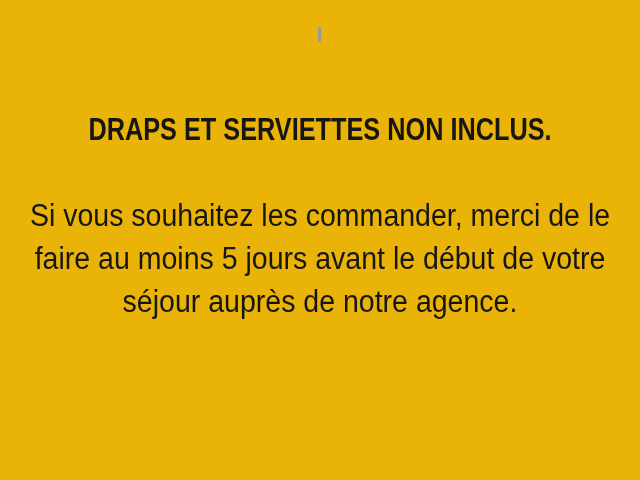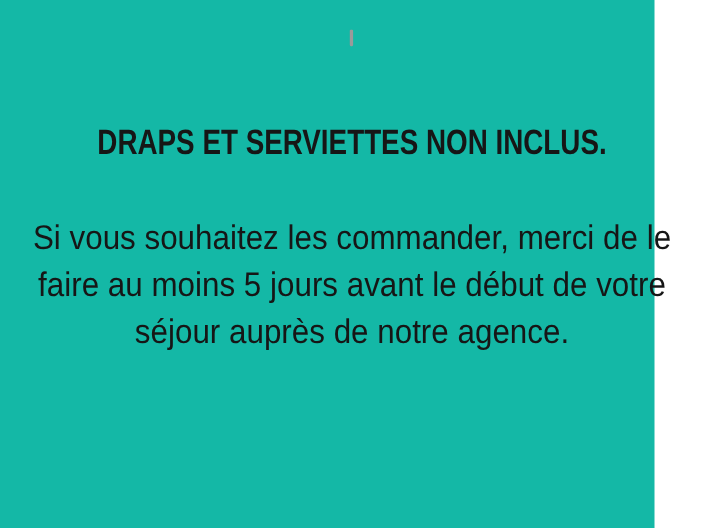--- a/index.html
+++ b/index.html
@@ -10,23 +10,23 @@
     width: 640px;
     height: 480px;
     background: #ffffff;
     overflow: hidden;
     position: relative;
     font-family: "Liberation Sans", "DejaVu Sans", sans-serif;
     color: #161616;
   }
   .page {
     position: relative;
-    width: 595px;
+    width: 640px;
     height: 480px;
-    background: #14b8a6;
+    background: #eab308;
   }
   .caret {
     position: absolute;
     left: 318px;
     top: 27px;
     width: 3px;
     height: 15px;
     background: #9a9a9a;
     border-radius: 1px;
   }

